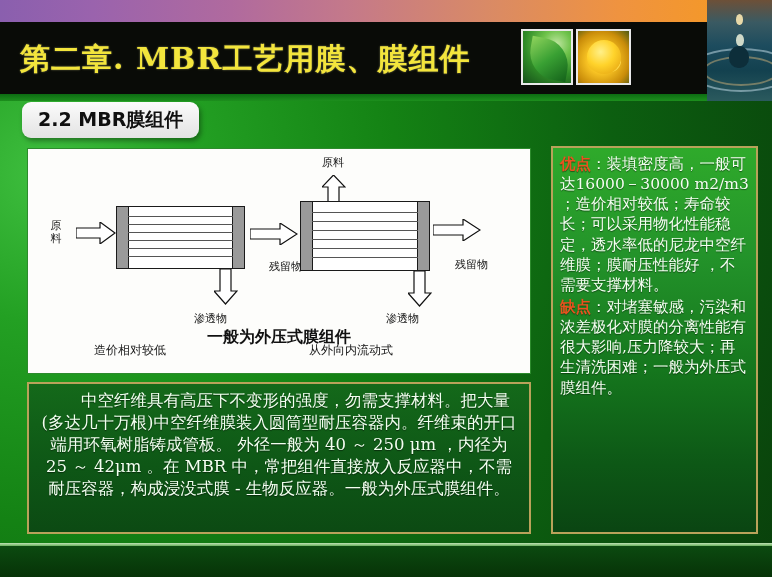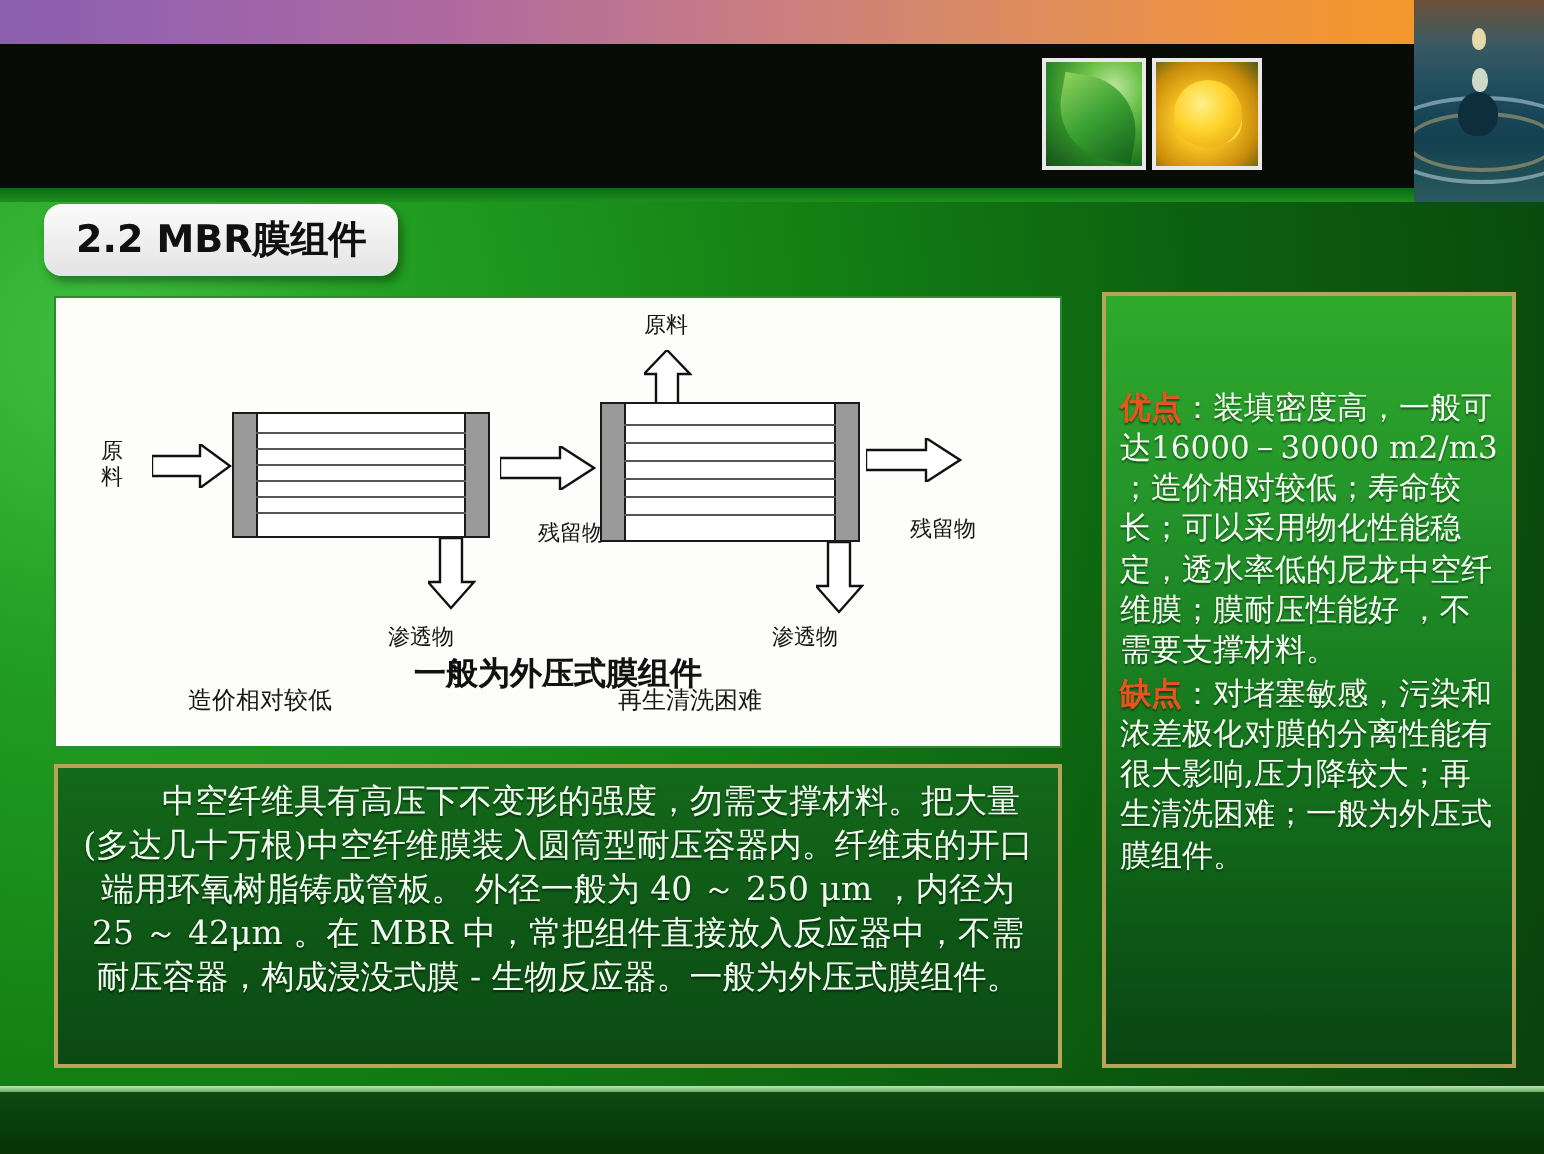--- a/index.html
+++ b/index.html
@@ -119,21 +119,20 @@
   #right-panel{
     position:absolute;left:551px;top:146px;width:207px;height:388px;
     border:2px solid #b9a25a;box-sizing:border-box;
     background:linear-gradient(to bottom,#2faa2b 0%,#23932a 28%,#15761d 58%,#0d5816 82%,#0a4512 100%);
     padding:6px 7px;
   }
   .panel-text{
     color:#f4fff1;font-size:15.5px;line-height:1.3;
     text-shadow:0 1px 1px rgba(0,0,0,.45);
     font-family:"DejaVu Serif","Liberation Serif",serif;
-    margin-top:40px;
   }
   .kw{color:#e8531f;font-weight:bold;}
   
   #divider{
     position:absolute;left:0;top:543px;width:772px;height:3px;
     background:linear-gradient(to bottom,#bfe3b5,#6ab05e);
   }
   #footer-band{
     position:absolute;left:0;top:546px;width:772px;height:31px;
     background:linear-gradient(to bottom,#0b4a10,#073307);
@@ -142,20 +141,21 @@
 </head>
 <body>
 
 <div id="slide">
 
   <div id="orange-block"></div>
 
   <div id="top-gradient"></div>
 
   <div id="title-bar"></div>
+  <div id="title-text">第二章. MBR工艺用膜、膜组件</div>
   <div id="title-underglow"></div>
 
   <div class="thumb" id="thumb-leaf">
     <div class="leafshape"></div>
   </div>
   <div class="thumb" id="thumb-flower">
     <div class="petal"></div>
   </div>
 
   <div id="drop-photo">
@@ -218,21 +218,21 @@
     <svg class="diag" style="left:405px;top:70px;" width="48" height="22" viewBox="0 0 48 22">
       <polygon points="0,6 30,6 30,0 47,11 30,22 30,16 0,16" fill="#ffffff" stroke="#111" stroke-width="1.2"></polygon>
     </svg>
     <div class="lbl" style="left:427px;top:108px;">残留物</div>
 
     <svg class="diag" style="left:380px;top:122px;" width="24" height="36" viewBox="0 0 24 36">
       <polygon points="6,0 17,0 17,22 23,22 11.5,35 0,22 6,22" fill="#ffffff" stroke="#111" stroke-width="1.2"></polygon>
     </svg>
     <div class="lbl" style="left:358px;top:162px;">渗透物</div>
 
-    <div class="lbl" style="left:281px;top:193px;font-size:12px;">再生清洗困难</div>
+    <div class="lbl" style="left:281px;top:193px;font-size:12px;">从外向内流动式</div>
 
     <div id="caption">一般为外压式膜组件</div>
   </div>
 
   <div id="bottom-panel">
     <div id="bottom-text">中空纤维具有高压下不变形的强度，勿需支撑材料。把大量(多达几十万根)中空纤维膜装入圆筒型耐压容器内。纤维束的开口端用环氧树脂铸成管板。 外径一般为 40 ～ 250 μm ，内径为 25 ～ 42μm 。在 MBR 中，常把组件直接放入反应器中，不需耐压容器，构成浸没式膜 - 生物反应器。一般为外压式膜组件。</div>
   </div>
 
   <div id="right-panel">
     <div class="panel-text">

